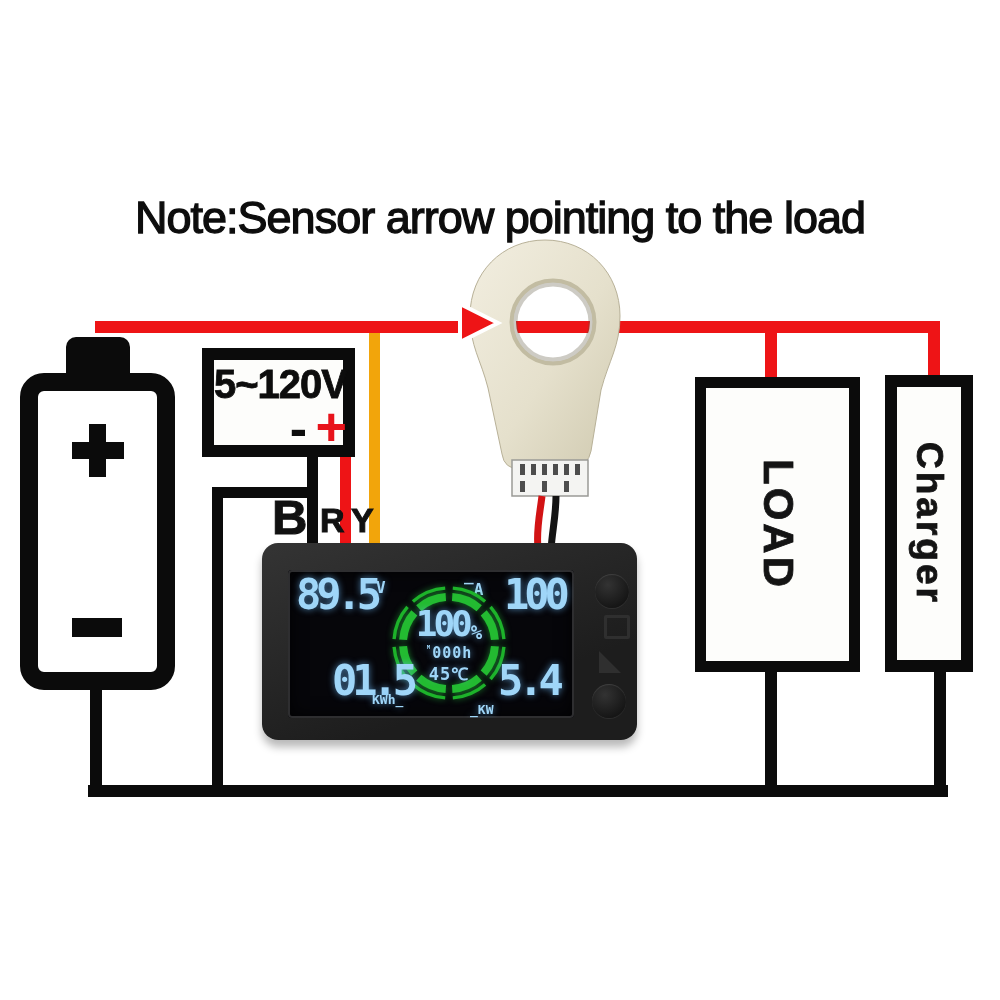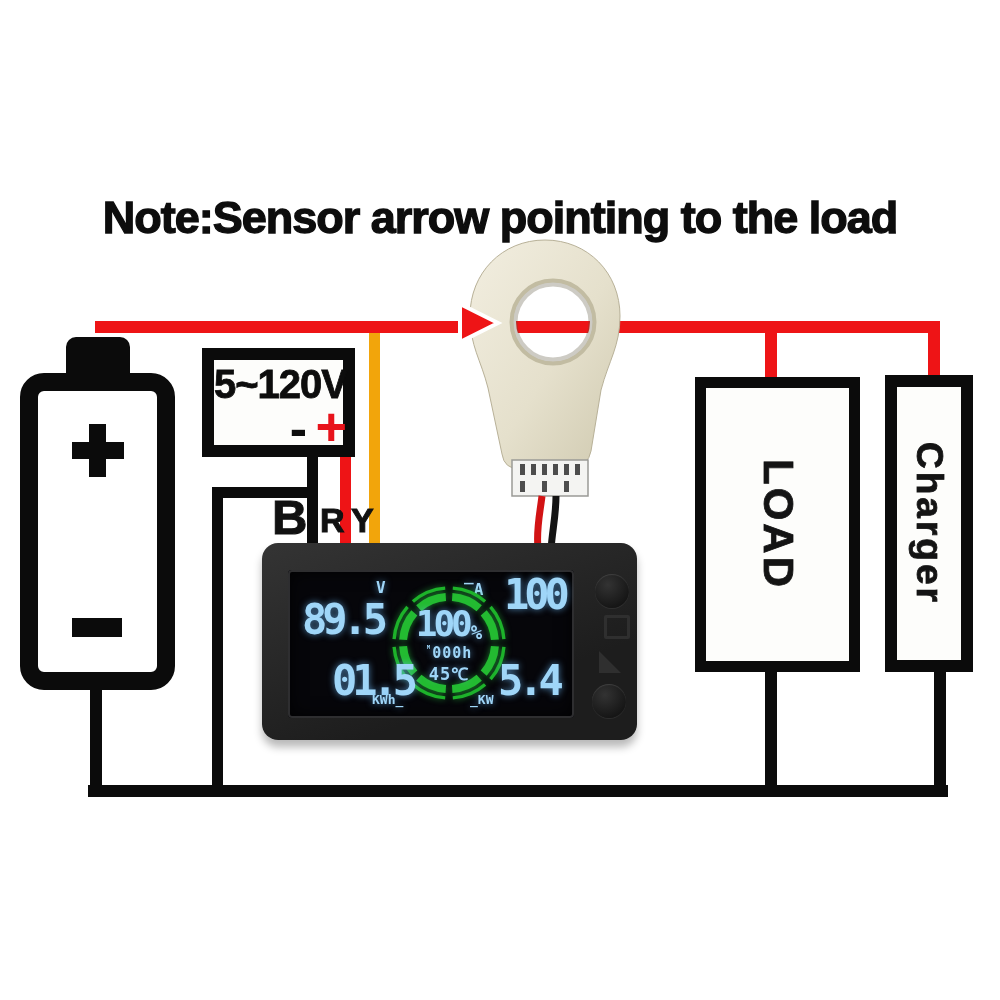--- a/index.html
+++ b/index.html
@@ -1,20 +1,20 @@
 <!DOCTYPE html>
 <html><head>
 <meta charset="utf-8">
 <style>
   html,body{margin:0;padding:0;background:#fff;}
   #stage{position:relative;width:1000px;height:1000px;background:#fff;overflow:hidden;
          font-family:"Liberation Sans",sans-serif;}
   .abs{position:absolute;}
   
-  .title{left:0;right:0;top:192px;text-align:center;font-size:45px;font-weight:bold;
+  .title{left:0;right:0;top:192px;text-align:center;font-size:45px;font-weight:normal;
          color:#0d0d0d;letter-spacing:-1px;-webkit-text-stroke:1.3px #0d0d0d;}
   
   .w{position:absolute;}
   .w.red{background:#ee1416;}
   .w.blk{background:#0b0b0b;}
   .w.yel{background:#f2a50b;}
   
   .bat-body{left:20px;top:373px;width:119px;height:281px;background:#fff;
             border:18px solid #0b0b0b;border-radius:24px;}
   .bat-nub{left:66px;top:337px;width:64px;height:44px;background:#0b0b0b;border-radius:10px 10px 0 0;}
@@ -144,21 +144,21 @@
     </g>
 
     <path d="M94,258 C92,275 88,292 90,310" fill="none" stroke="#d21314" stroke-width="7"></path>
     <path d="M108,258 C108,278 104,294 103,312" fill="none" stroke="#141414" stroke-width="7"></path>
 
     <polygon points="12,66 12,104 50,85" fill="#ee1416" stroke="#ffffff" stroke-width="4"></polygon>
   </svg>
 
   <div class="abs meter">
     <div class="abs screen">
-      <span class="seg big" style="left:14px;top:4px;margin-top:25px;">89.5</span>
+      <span class="seg big" style="left:8px;top:4px;">89.5</span>
       <span class="seg unit" style="left:88px;top:8px;">V</span>
       <span class="seg unit" style="left:176px;top:10px;">‾A</span>
       <span class="seg big" style="left:216px;top:4px;">100</span>
 
       <div class="abs ringbox">
         <svg width="118" height="118" viewBox="-59 -59 118 118">
           <g stroke="#1db32a" fill="none" stroke-width="3.4">
             <path d="M54.9,3.8 A55,55 0 0 1 41.5,36.1"></path>
               <path d="M36.1,41.5 A55,55 0 0 1 3.8,54.9"></path>
             <path d="M-3.8,54.9 A55,55 0 0 1 -36.1,41.5"></path>
@@ -188,21 +188,21 @@
             <span class="rt-pre">ᴹ</span><span>000</span><span>h</span>
           </div>
           <div class="seg temp-row" style="position:static;">
             <span>45</span><span>℃</span>
           </div>
         </div>
       </div>
 
       <span class="seg big" style="left:6px;top:90px;padding-left:38px;">01.5</span>
       <span class="seg small-unit" style="left:84px;top:122px;">KWh_</span>
-      <span class="seg small-unit" style="left:182px;top:122px;">_KW</span>
+      <span class="seg small-unit" style="left:182px;top:132px;">_KW</span>
       <span class="seg big" style="left:210px;top:90px;">5.4</span>
     </div>
     <div class="abs btn btn-top"></div>
     <div class="abs sq-icon"></div>
     <div class="abs tri-icon"></div>
     <div class="abs btn btn-bot"></div>
   </div>
 
   <div class="abs iobox load">
     <span class="vtext">LOAD</span>

